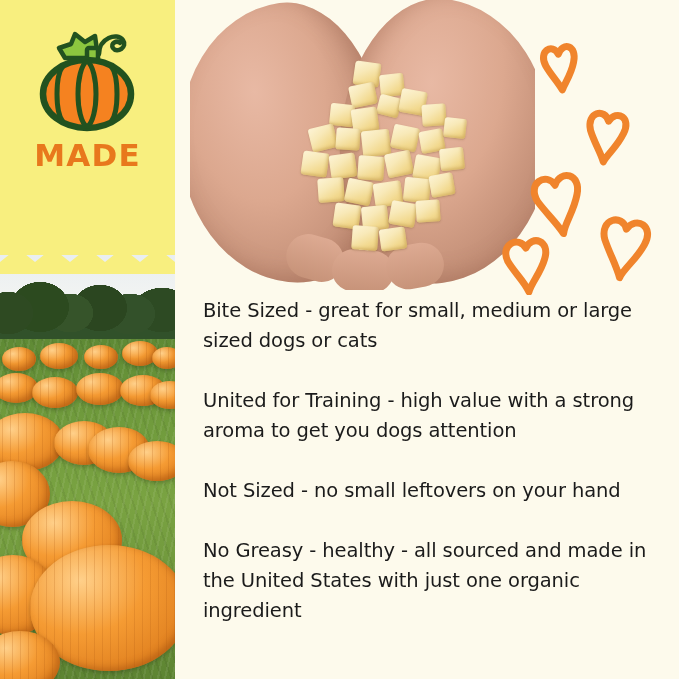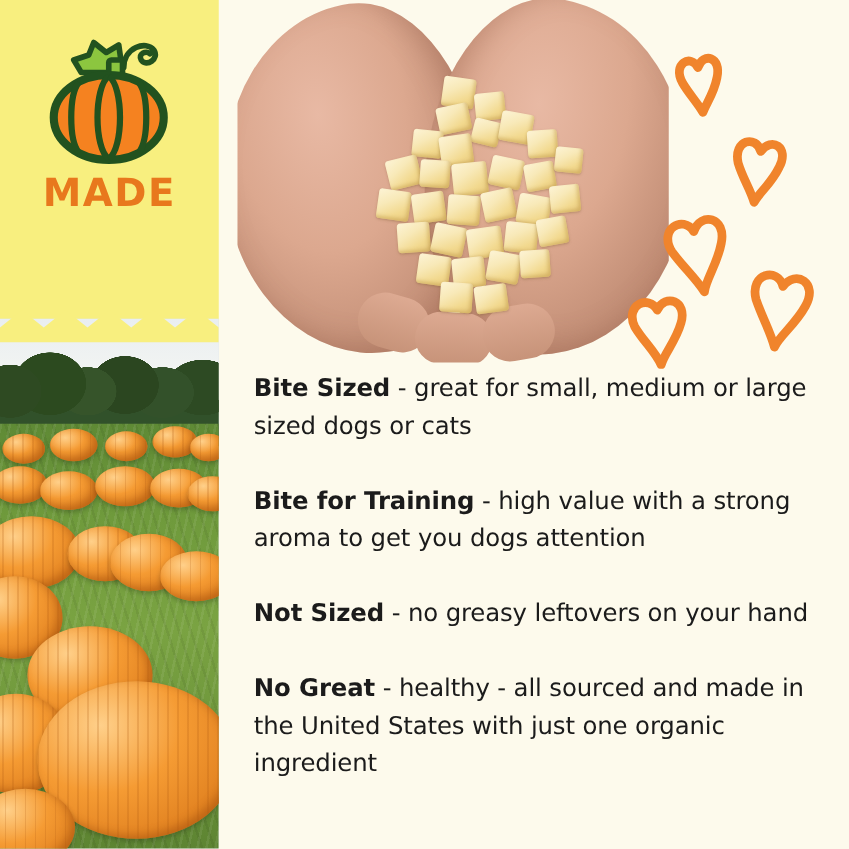--- a/index.html
+++ b/index.html
@@ -97,21 +97,21 @@
   }
   .benefit{
     margin:0 0 30px 0;
     font-family:"DejaVu Sans", sans-serif;
     font-size:19.5px;
     line-height:30px;
     color:#1b1b1b;
     letter-spacing:-0.1px;
   }
   .benefit:last-child{margin-bottom:0;}
-  .benefit b{font-weight:700;margin-top:32px;}
+  .benefit b{font-weight:400;margin-top:32px;}
   .lead{font-weight:700;}
 </style>
 </head>
 <body>
 
 <div id="page">
 
   <div class="left-col">
 
     <div class="badge-panel"></div>
@@ -217,18 +217,18 @@
       <path d="M46 44 C40 28, 56 22, 60 34 C66 22, 80 28, 74 44 C70 56, 62 64, 59 70 C56 62, 50 54, 46 44 Z" transform="rotate(-8 60 46)"></path>
       <path d="M90 112 C84 94, 102 88, 107 101 C114 88, 130 95, 123 112 C118 126, 109 134, 106 142 C102 132, 95 124, 90 112 Z" transform="rotate(6 106 116)"></path>
       <path d="M38 178 C30 158, 52 150, 58 165 C66 150, 86 158, 78 178 C72 194, 61 204, 58 214 C53 202, 45 192, 38 178 Z" transform="rotate(-10 58 182)"></path>
       <path d="M8 240 C1 222, 21 215, 27 228 C34 215, 52 222, 45 240 C40 254, 30 263, 27 272 C23 261, 14 252, 8 240 Z" transform="rotate(-4 27 244)"></path>
       <path d="M104 222 C96 202, 118 194, 124 209 C132 194, 152 202, 144 222 C138 238, 127 248, 124 258 C119 246, 111 236, 104 222 Z" transform="rotate(8 124 226)"></path>
     </g>
   </svg>
 
   <div class="benefits">
     <p class="benefit"><b class="lead">Bite Sized</b><span> - great for small, medium or large sized dogs or cats</span></p>
-    <p class="benefit"><b class="lead">Bite for Training</b><span> - high value with a strong aroma to get you dogs attention</span></p>
-    <p class="benefit"><b class="lead">Not Sized</b><span> - no greasy leftovers on your hand</span></p>
-    <p class="benefit"><b class="lead">No Great</b><span> - healthy - all sourced and made in the United States with just one organic ingredient</span></p>
+    <p class="benefit"><b class="lead">United for Training</b><span> - high value with a strong aroma to get you dogs attention</span></p>
+    <p class="benefit"><b class="lead">Not Sized</b><span> - no small leftovers on your hand</span></p>
+    <p class="benefit"><b class="lead">No Greasy</b><span> - healthy - all sourced and made in the United States with just one organic ingredient</span></p>
   </div>
 
 </div>
 
 </body></html>

